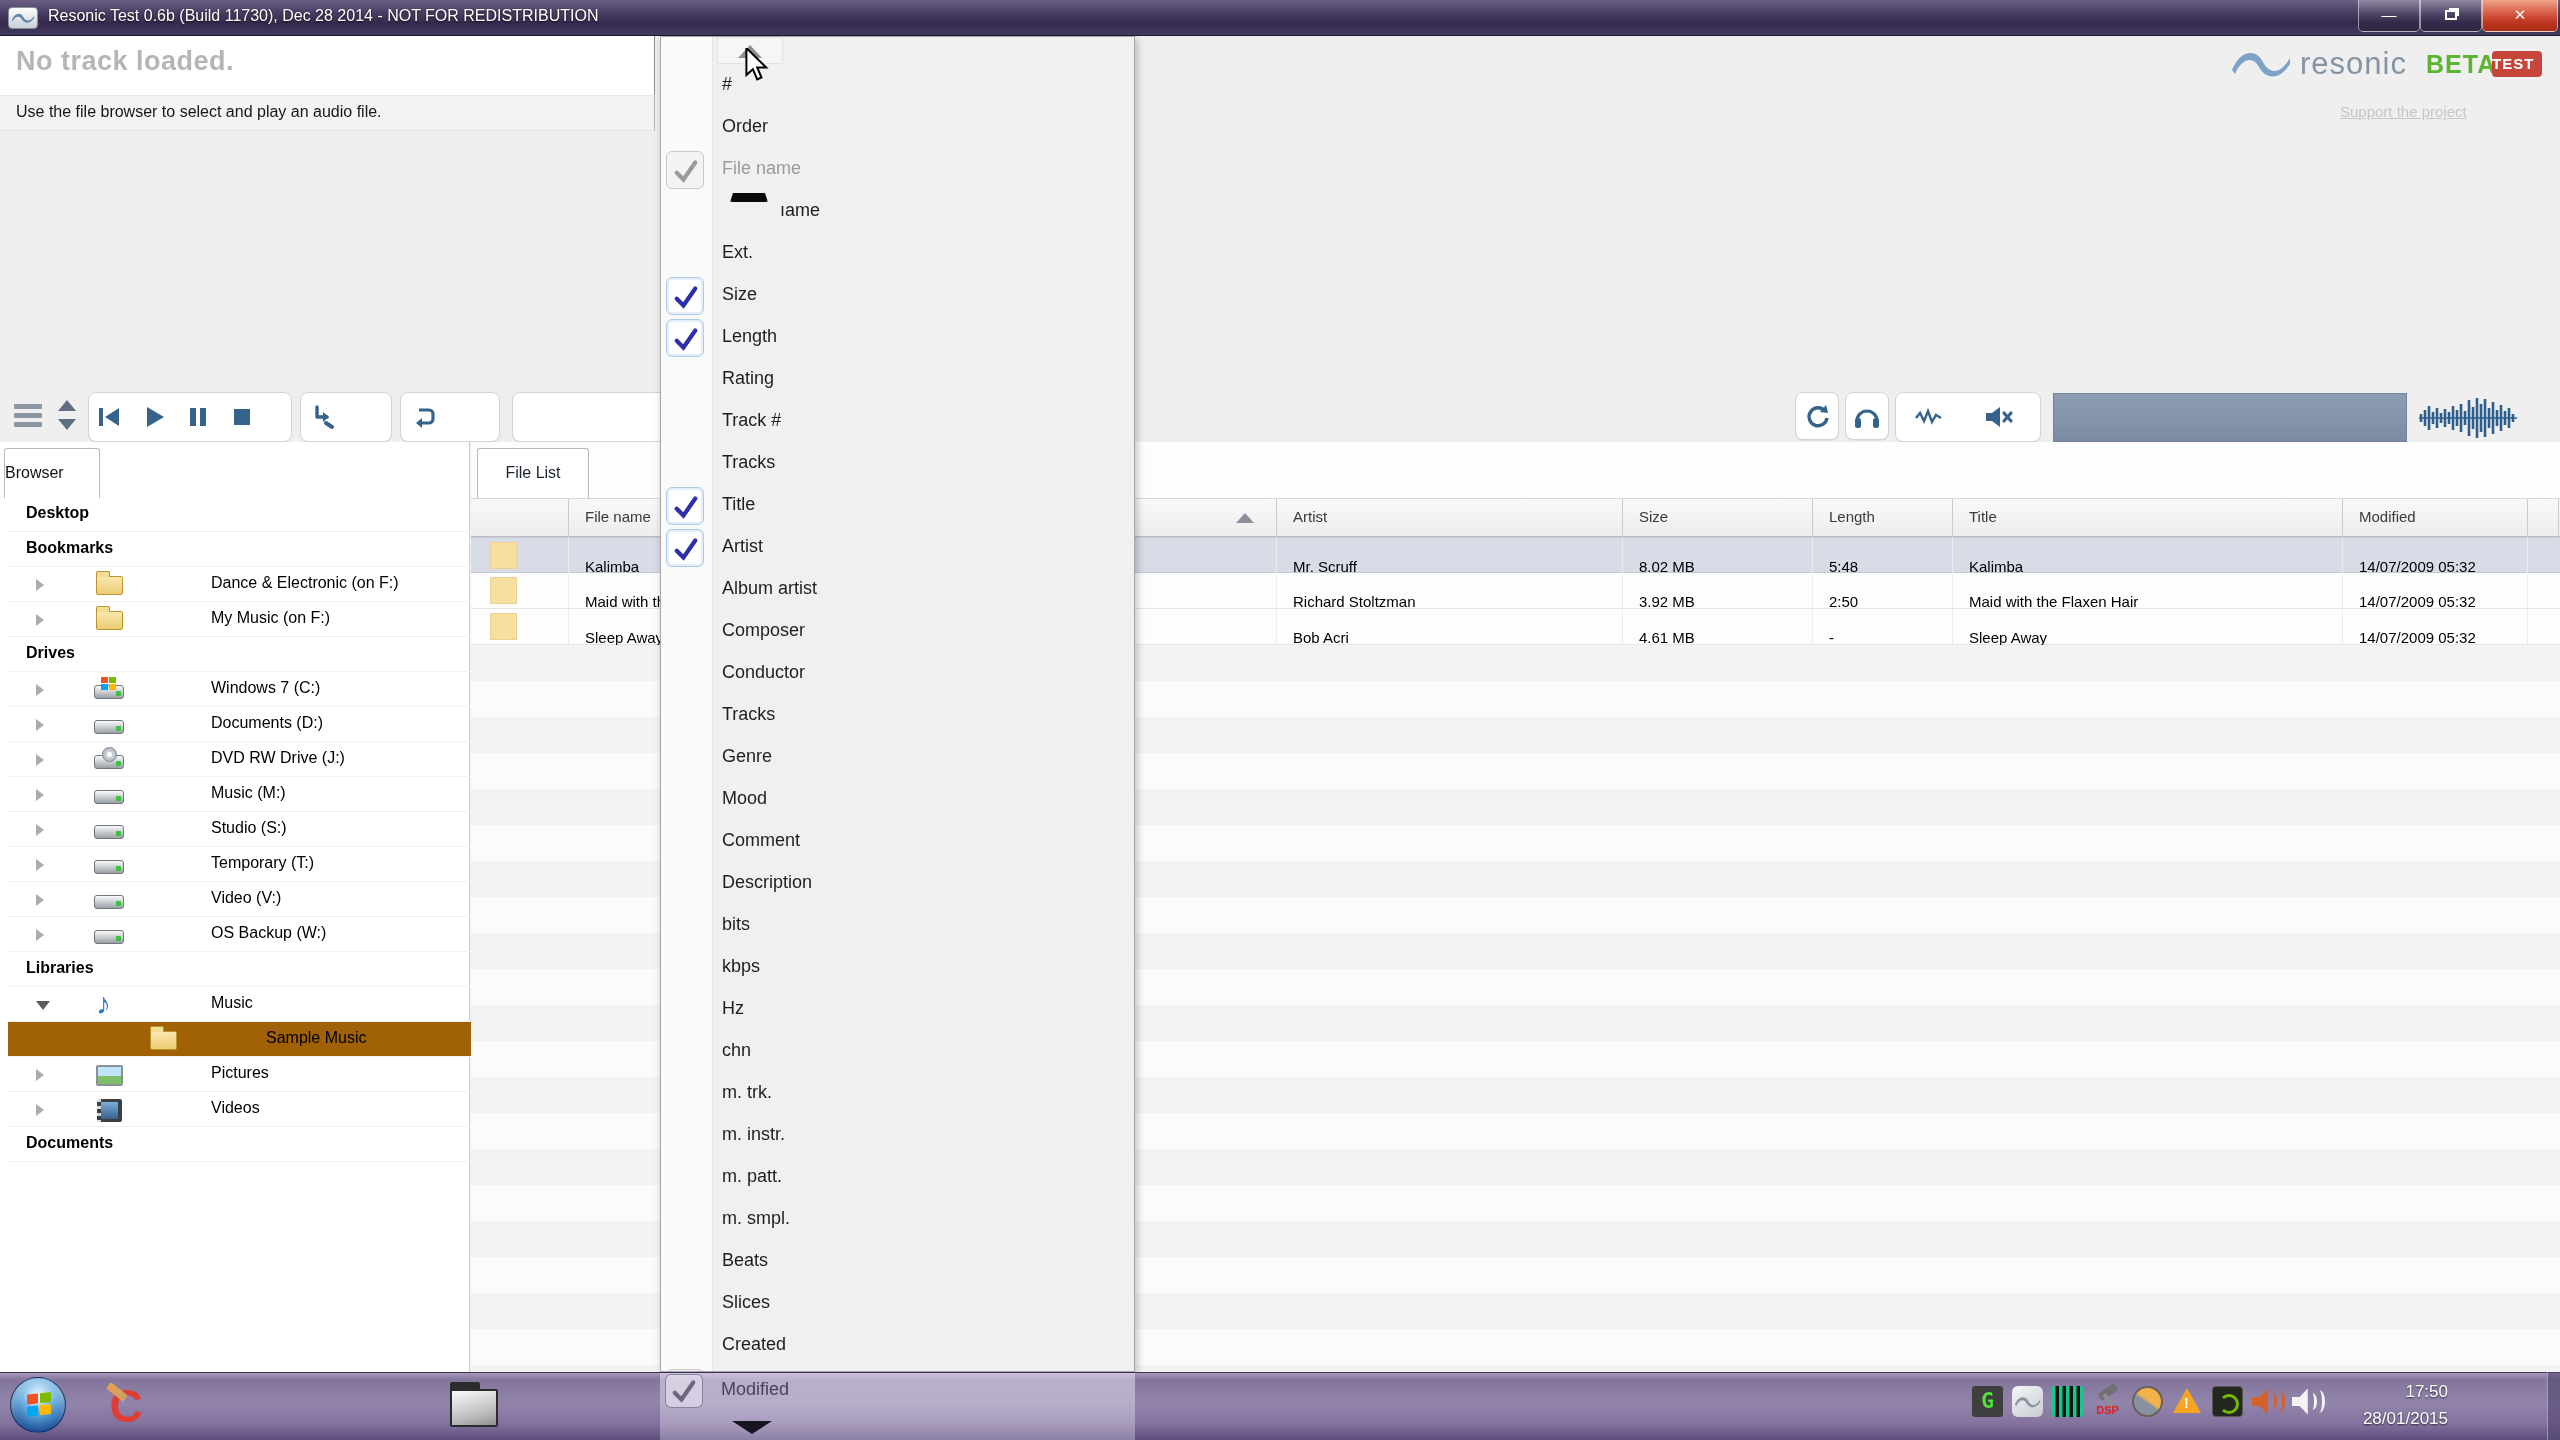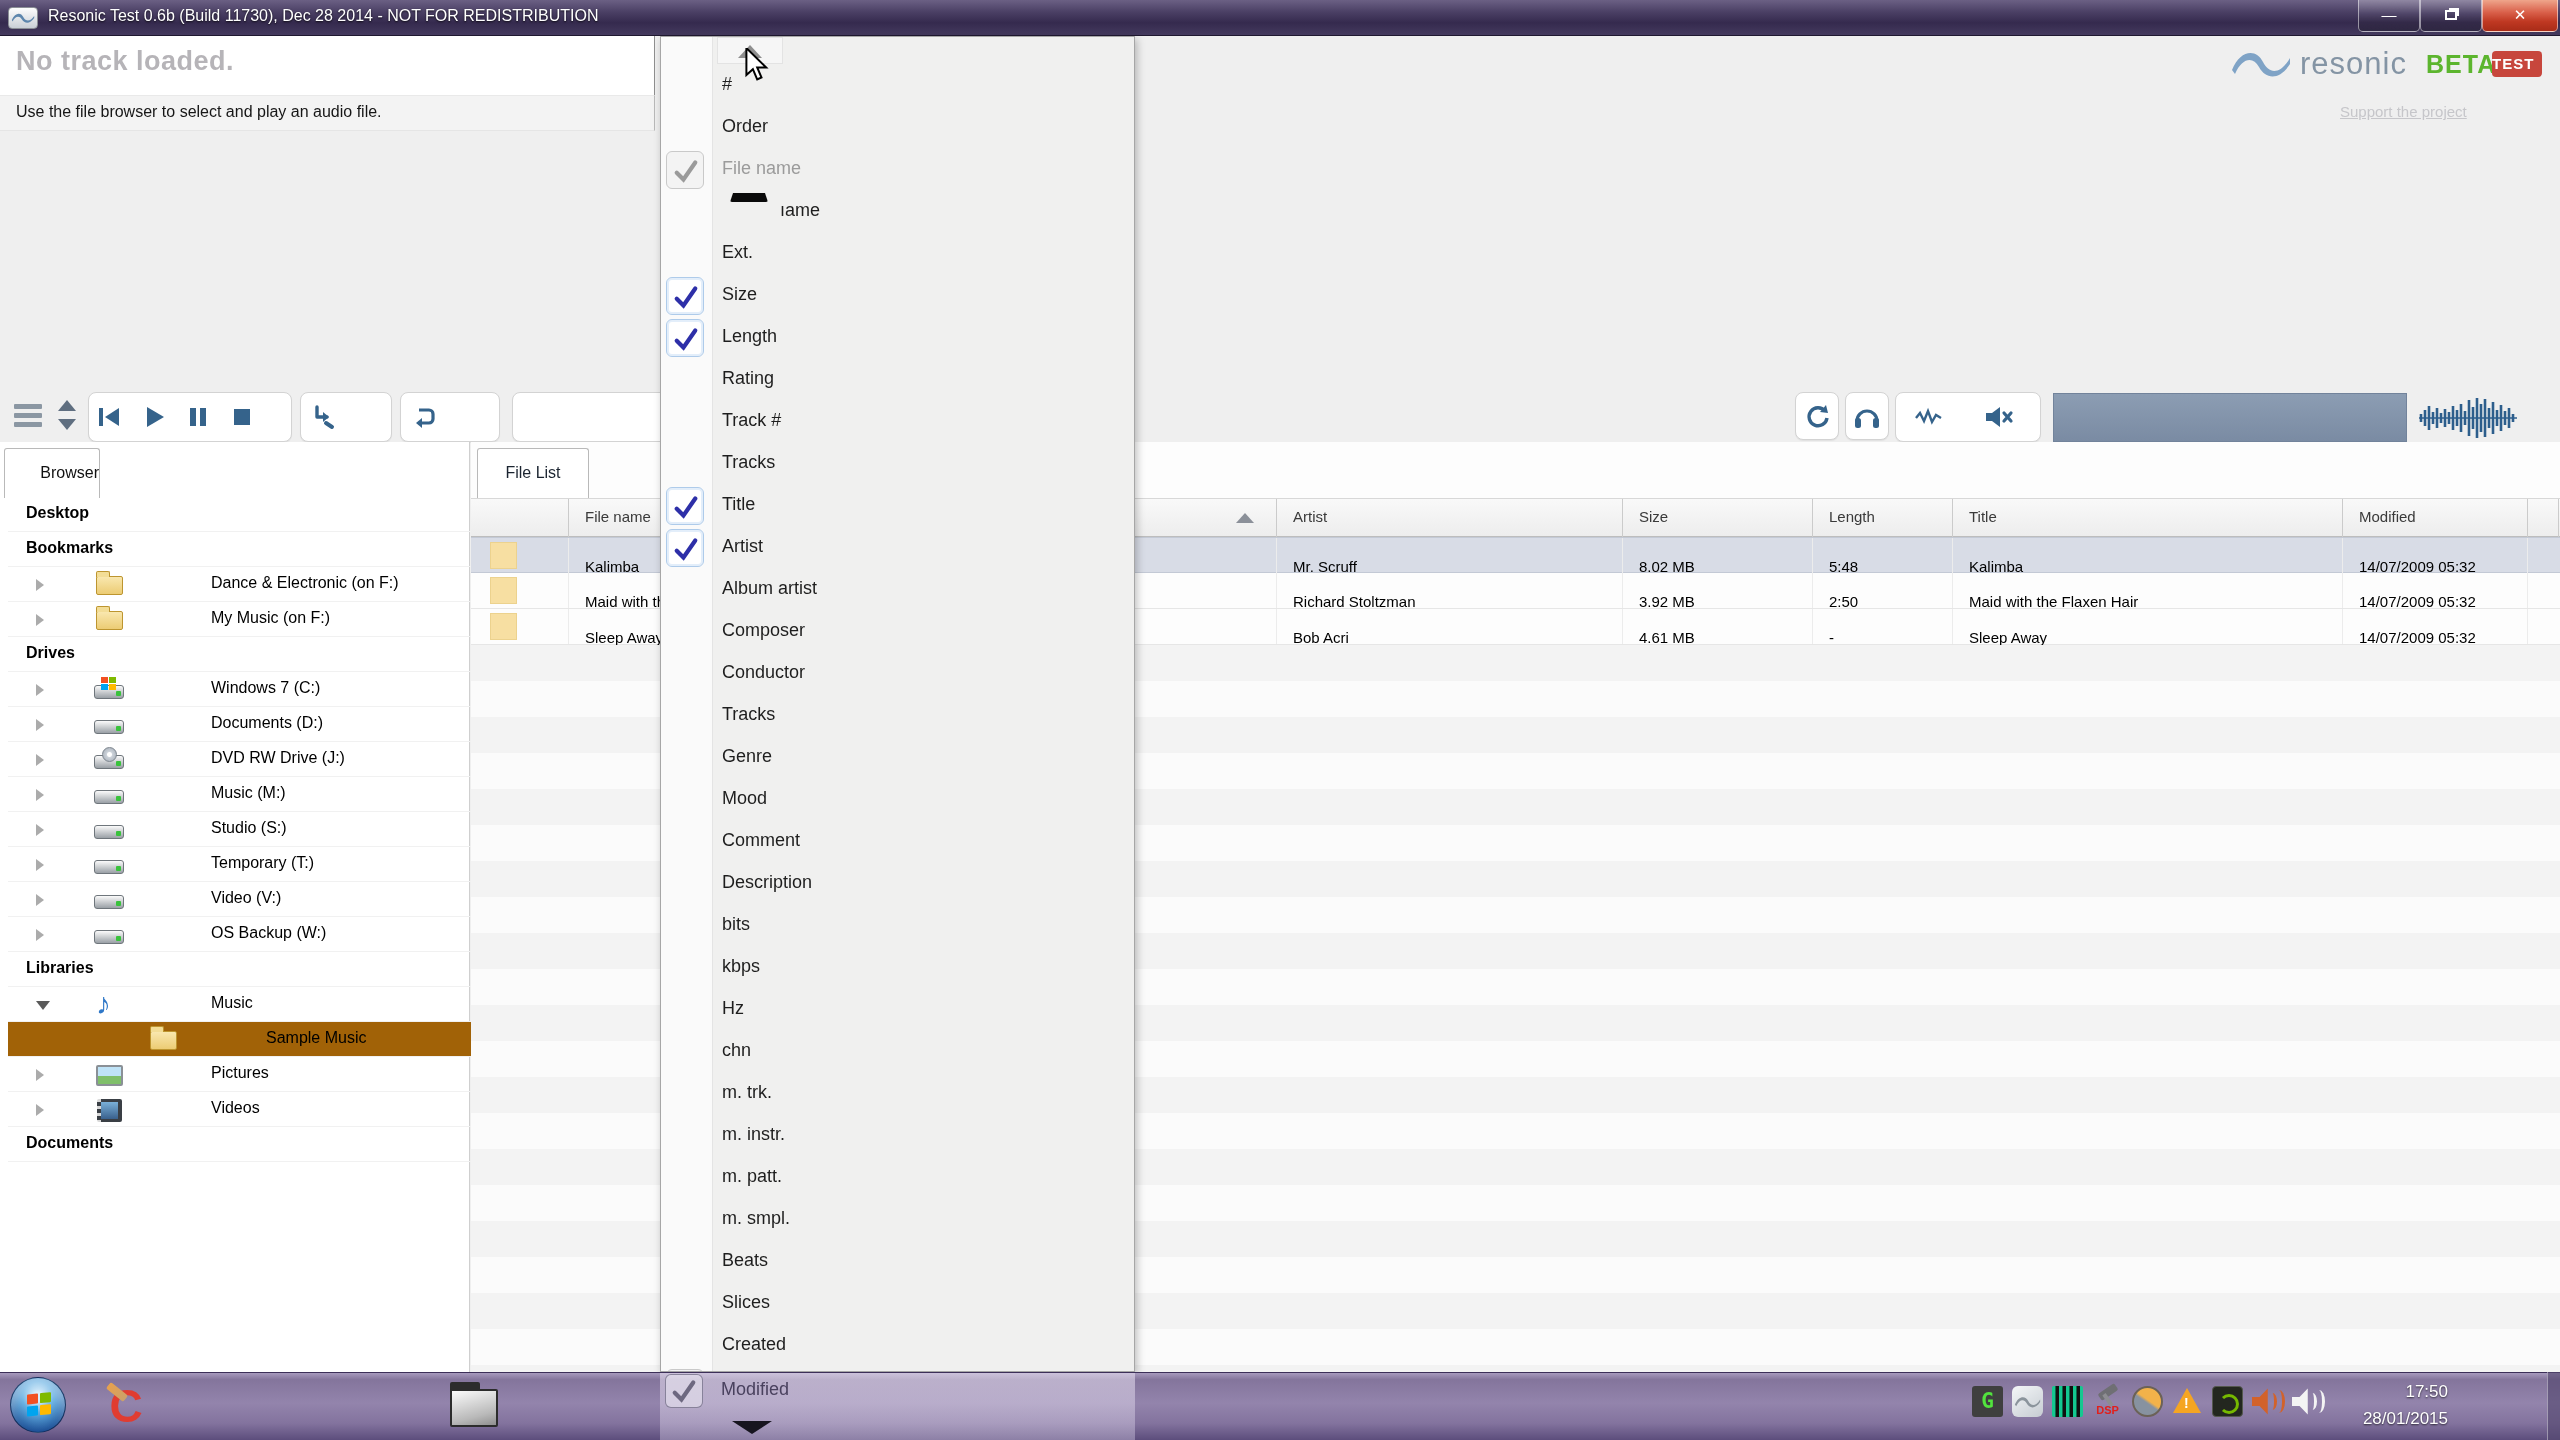--- a/index.html
+++ b/index.html
@@ -56,21 +56,21 @@
   #btn-refresh{left:1795px;width:44px;}
   #btn-phones{left:1845px;width:44px;}
   #grp-monitor{left:1895px;width:146px;}
   #volume-bar{left:2053px;top:393px;width:354px;height:49px;border:1px solid #72839b;
      background:linear-gradient(180deg,#8c9db3,#7a8ba3);}
   #mini-wave{left:2418px;top:394px;}
   .redbar{display:inline-block;width:9px;height:27px;background:#c23a50;border-radius:2px;margin-top:11px;}
 
   
   #tab-browser{left:4px;top:448px;width:96px;height:50px;background:#fff;border:1px solid #b9b9b9;border-bottom:none;
-     border-radius:3px 3px 0 0;text-align:right;font-size:16px;color:#111;line-height:48px;z-index:3;}
+     border-radius:3px 3px 0 0;text-align:left;font-size:16px;color:#111;line-height:48px;z-index:3;}
   #tab-filelist{left:477px;top:448px;width:112px;height:50px;background:#fff;border:1px solid #b9b9b9;border-bottom:none;
      border-radius:3px 3px 0 0;text-align:center;font-size:16px;color:#1b2430;line-height:48px;z-index:3;}
 
   
   #sidebar{left:0;top:442px;width:470px;height:930px;background:#fff;border-right:1px solid #cfcfcf;}
   #sidebar-rows{position:absolute;left:8px;top:55px;width:403px;}
   .srow{position:relative;width:470px;height:35px;border-bottom:1px solid #f1f1f1;font-size:16px;color:#000;}
   .srow.header{font-weight:bold;}
   .srow.header .slabel{left:18px;}
   .srow.selected{background:#a16207;}

